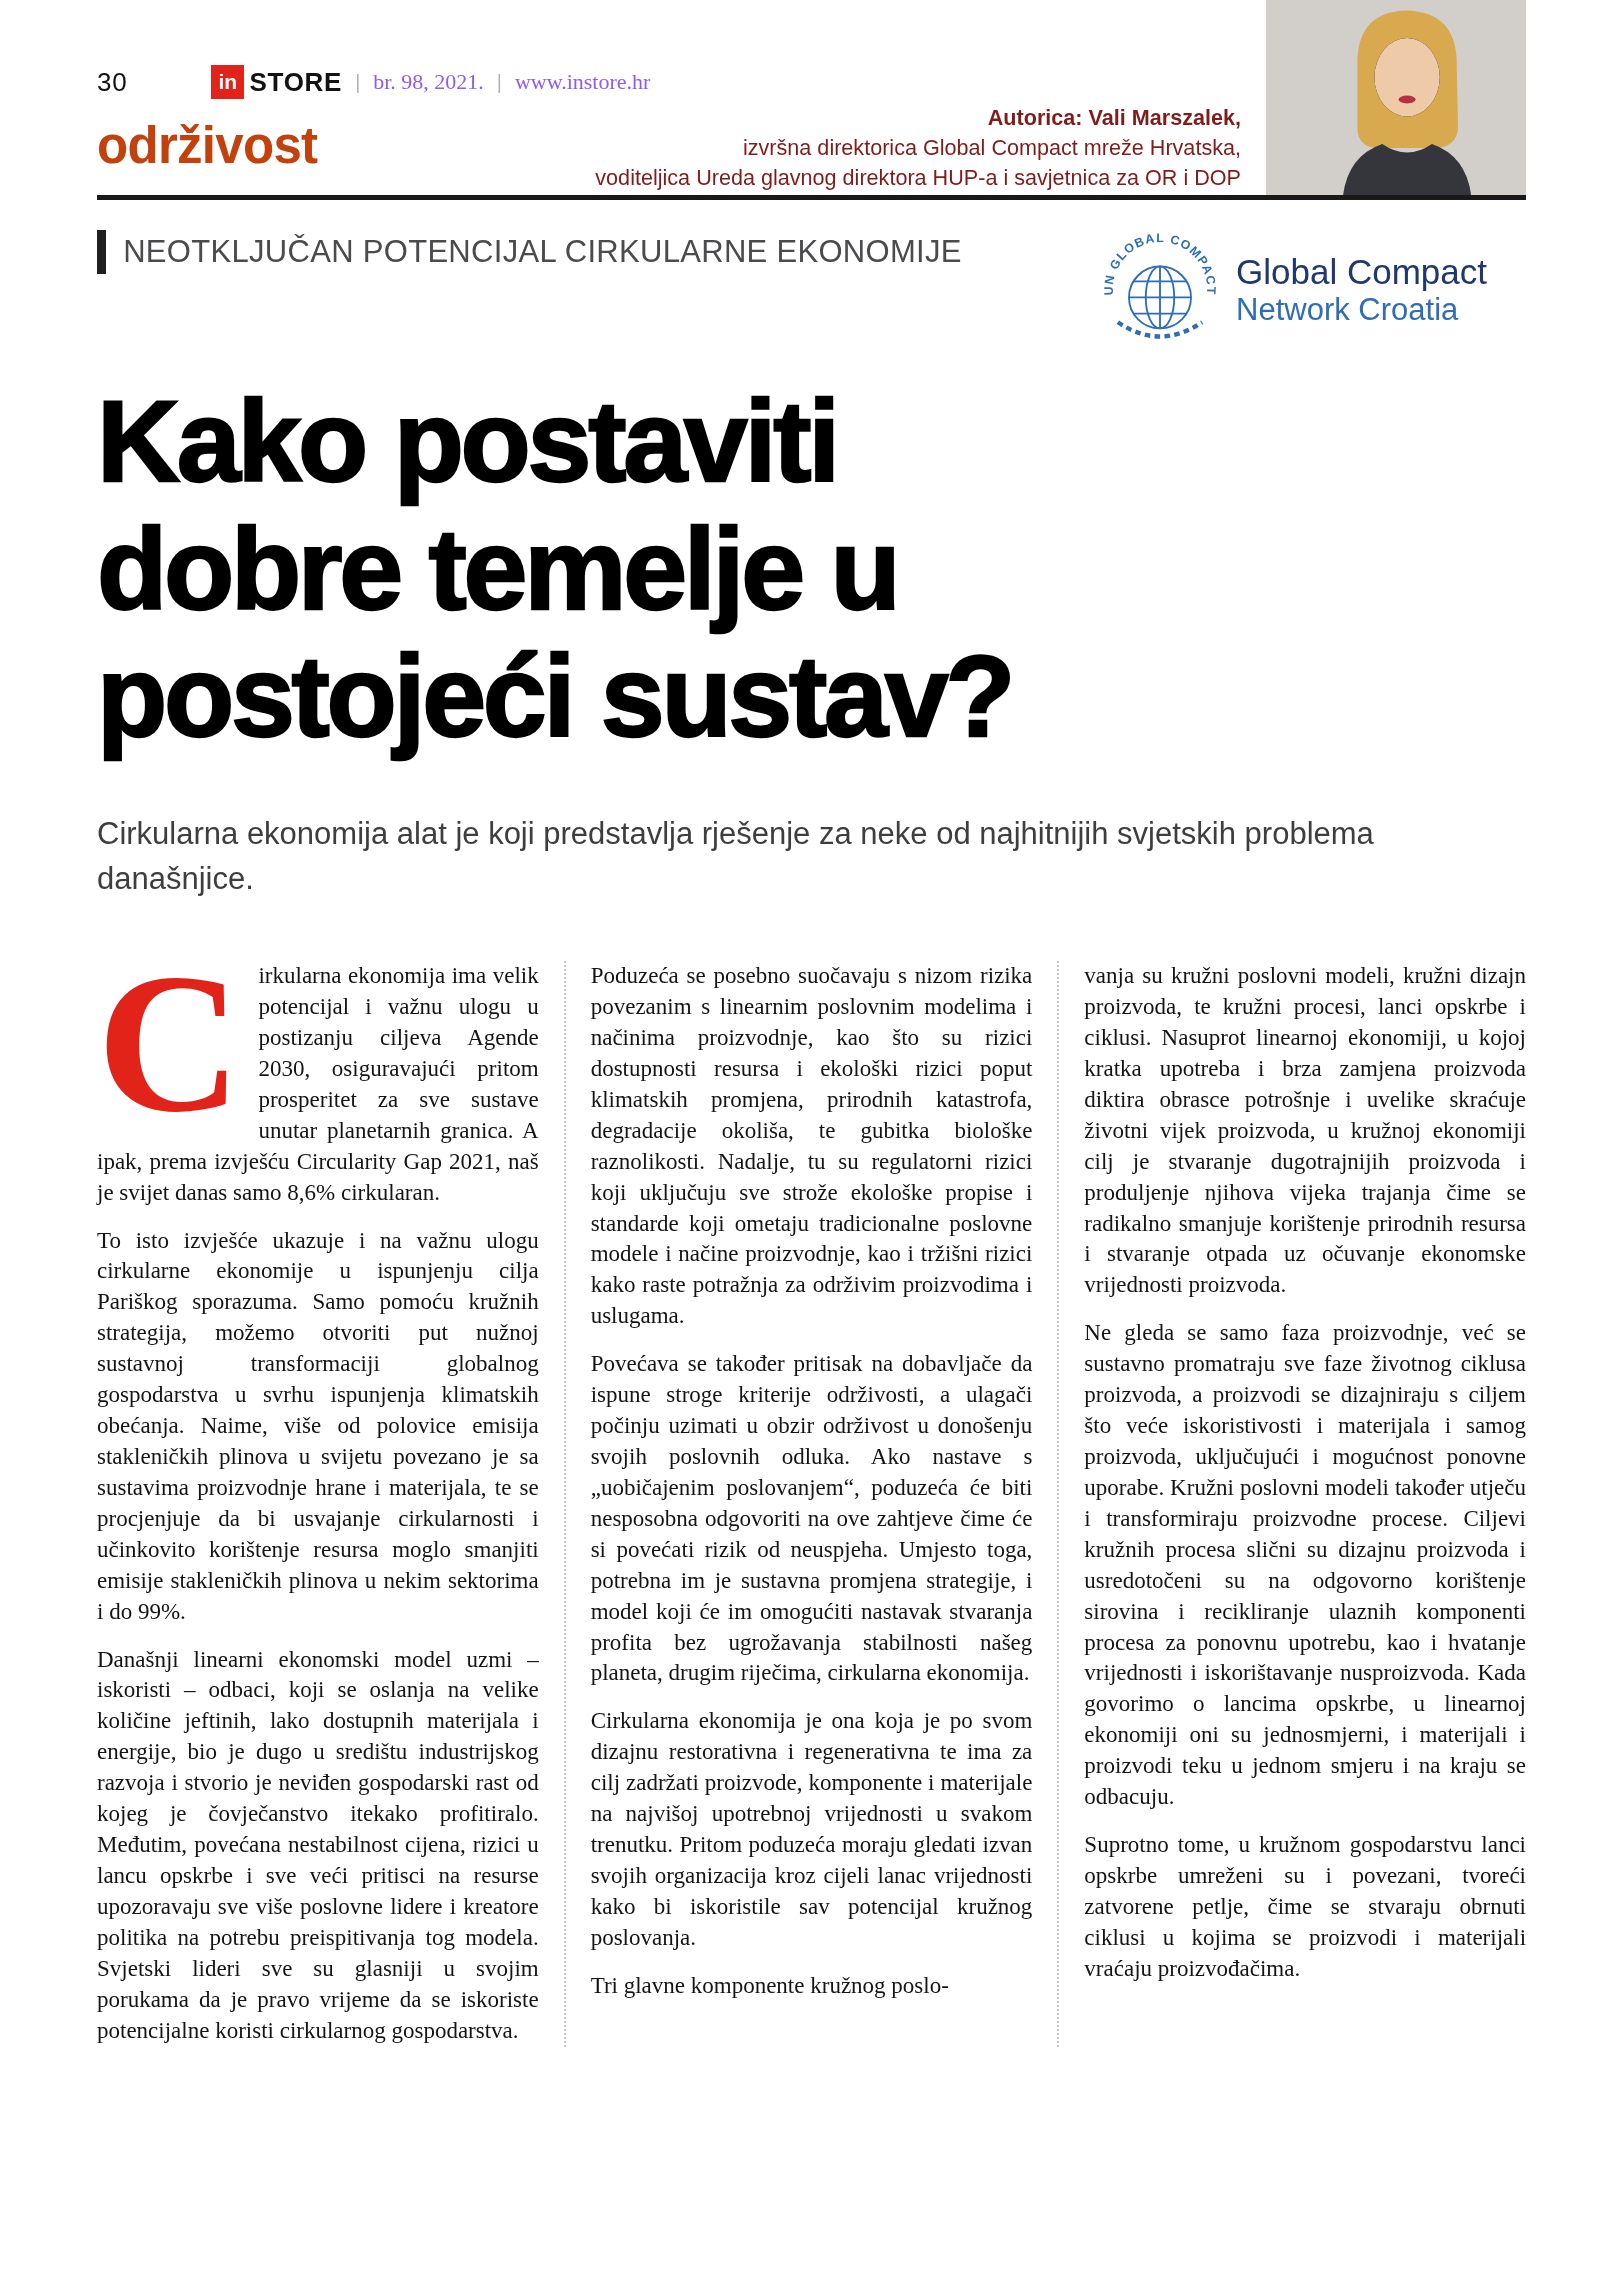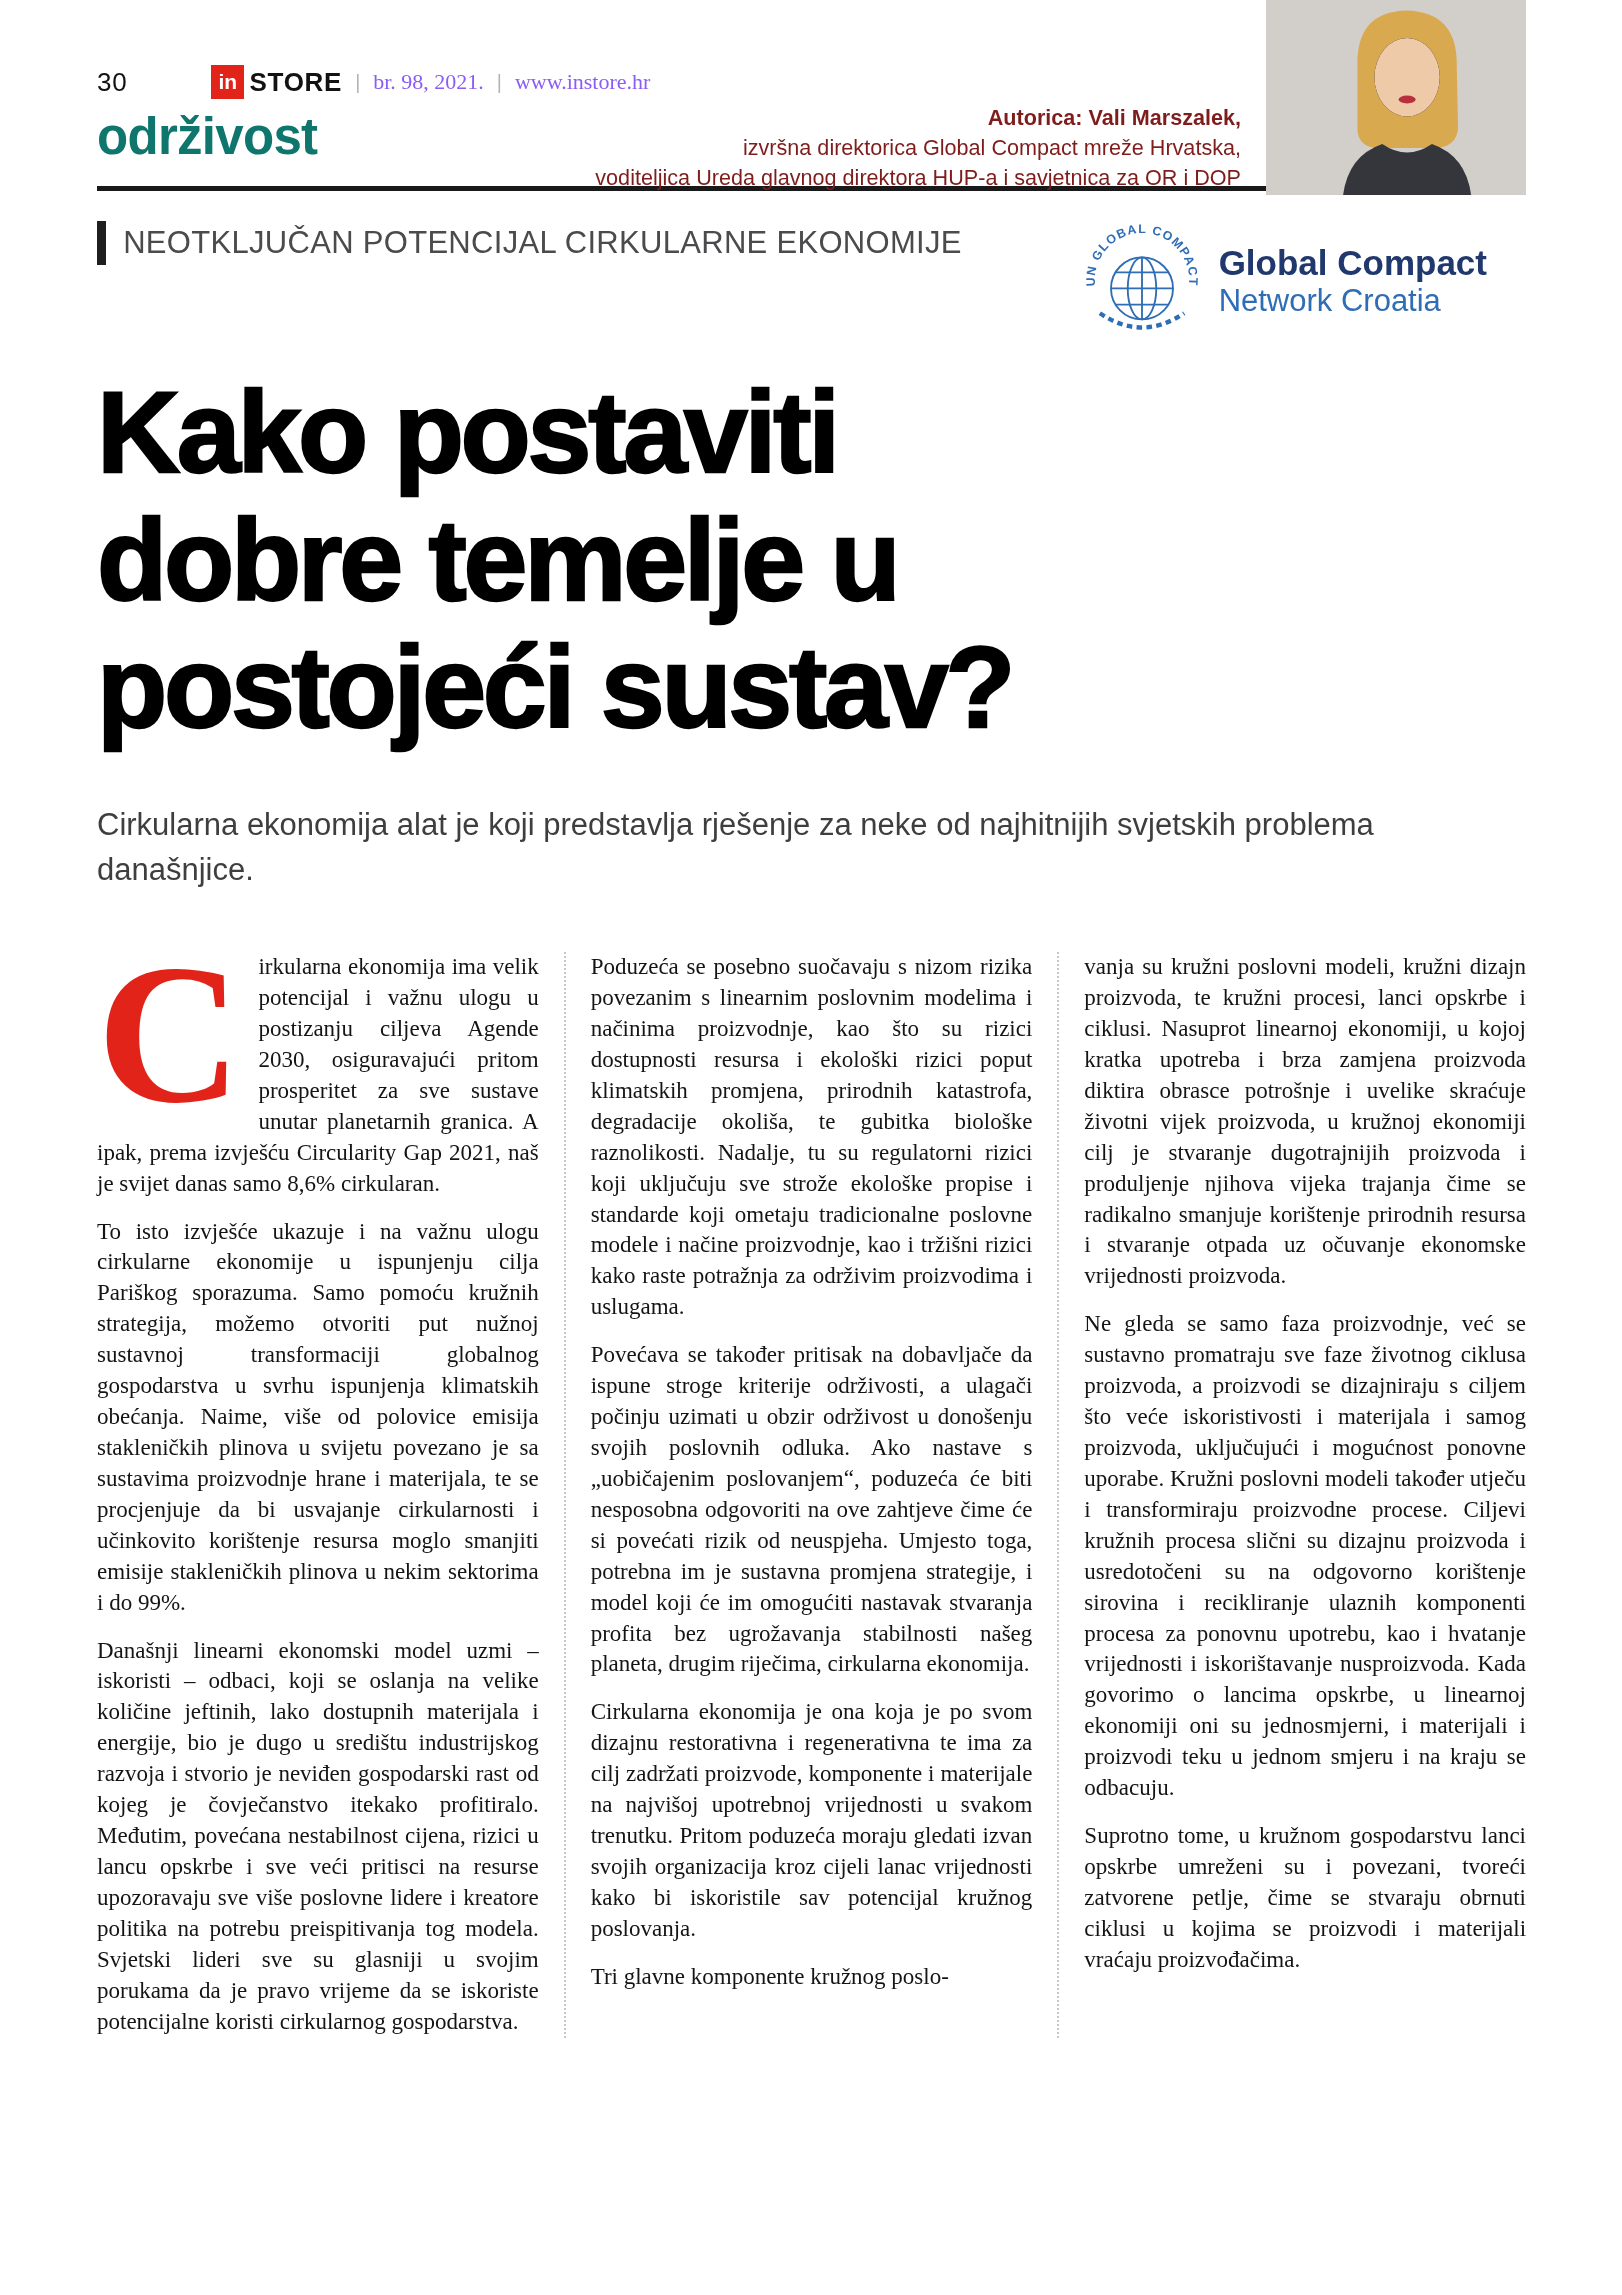--- a/index.html
+++ b/index.html
@@ -17,42 +17,42 @@
   .masthead-row { display:flex; align-items:center; }
   .page-number { font-size:26px; font-weight:normal; letter-spacing:0.7px; }
   .logo { display:flex; align-items:center; margin-left:84px; }
   .logo-in {
     width:33px; height:34px; background:#e2231a; color:#fff;
     font-weight:bold; font-size:21px; display:flex; align-items:center; justify-content:center;
   }
   .logo-store { font-weight:bold; font-size:26px; letter-spacing:0.7px; margin-left:5.2px; }
   .meta-sep { color:#b4b4b4; font-size:19.6px; margin:0 13px; }
   .meta { font-size:22px; color:#8b5cf6;font-family:Liberation Serif, serif; }
-  .section-title { font-size:51px; font-weight:bold; letter-spacing:-0.7px; margin-top:8px; color:#0f766e; }
+  .section-title { font-size:51px; font-weight:bold; letter-spacing:-0.7px; margin-top:17px; color:#c2410c; }
   .author-block {
     position:absolute; top:103px; right:285px; text-align:right;
     font-size:21.6px; line-height:1.38; color:#7f1d1d;
   }
   .author-name { font-weight:bold; }
   .photo {
     position:absolute; top:0; right:0; width:260px; height:195px;
     overflow:hidden; background:linear-gradient(135deg,#e4e2df 0%,#c6c3bf 100%);
   }
   .photo svg { display:block; width:100%; height:100%; }
   .rule { height:5.9px; background:#191919; margin-top:19.6px; }
 
   
   .kicker-row { display:flex; align-items:flex-start; justify-content:space-between; margin-top:27.5px; }
   .kicker-left { display:flex; align-items:center; margin-top:2px; }
   .kicker-bar { width:9.2px; height:44px; background:#1f1f1f; margin-right:17px; flex:0 0 auto; }
   .kicker { font-size:31px; color:#4b4b4d; letter-spacing:0.3px; }
   .gc { display:flex; align-items:center; margin-right:39px; }
   .gc-globe { width:124px; height:124px; flex:0 0 auto; }
   .gc-text { margin-left:14.4px; }
-  .gc-title { font-size:35px; font-weight:bold; color:#21386e; line-height:1.18; }
+  .gc-title { font-size:35px; font-weight:normal; color:#21386e; line-height:1.18; }
   .gc-subtitle { font-size:31px; color:#2f6db5; line-height:1.18; }
 
   
   .headline { margin-top:26px; }
   .hl {
     display:block; font-size:115px; line-height:1.11; font-weight:bold;
     letter-spacing:-3.3px; color:#000;
     -webkit-text-stroke:2.3px #000;
   }
   .standfirst {

